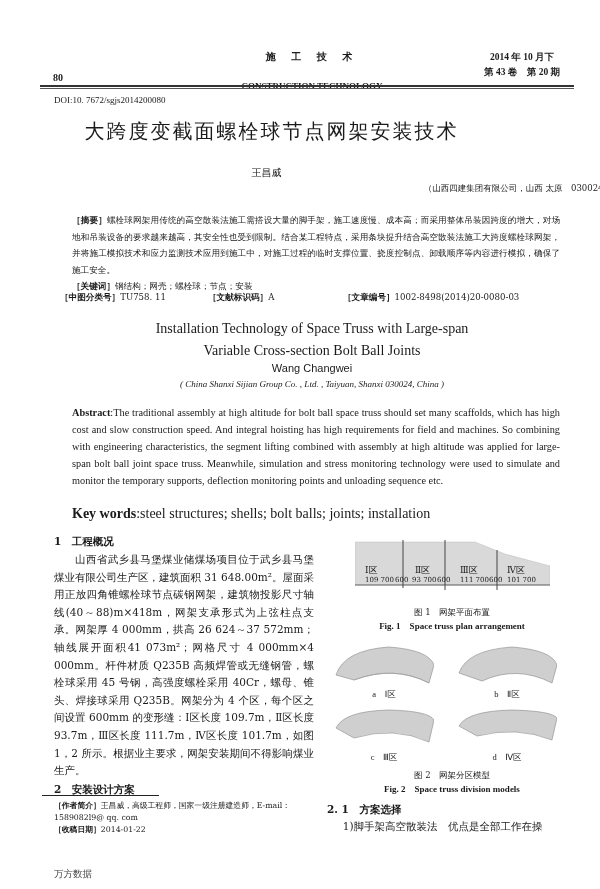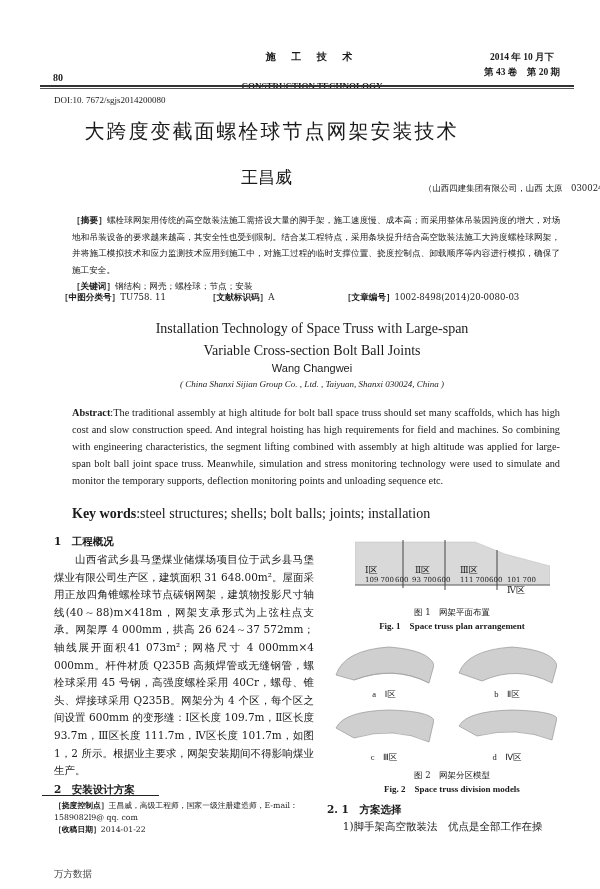--- a/index.html
+++ b/index.html
@@ -7,21 +7,21 @@
   .abs{position:absolute;padding-left:12px;}
   
   .hdr-page{left:41px;top:72px;font-size:10px;font-weight:bold;font-family:"Liberation Serif",serif;}
   .hdr-center{left:0;width:600px;top:50px;text-align:center;}
   .hdr-cn{font-size:10px;font-weight:bold;letter-spacing:6px;}
   .hdr-en{font-size:9px;font-weight:bold;font-family:"Liberation Serif",serif;margin-top:17px;}
   .hdr-right{right:40px;top:50px;text-align:center;font-size:9.5px;font-weight:bold;line-height:15px;font-family:"Liberation Serif",serif;}
   .hdr-rule{left:40px;width:522px;top:85px;height:0;border-top:2px solid #333;border-bottom:1px solid #555;padding-top:1px;}
   .doi{left:42px;top:95px;font-size:9px;font-family:"Liberation Serif",serif;}
   .title-cn{left:0;width:519px;top:118px;text-align:center;font-size:20px;letter-spacing:2px;font-family:"DejaVu Serif",serif;}
-  .author-cn{left:0;width:509px;top:166px;text-align:center;font-size:17px;}
+  .author-cn{left:0;width:509px;top:166px;text-align:center;font-size:10px;}
   .affil-cn{left:0;width:600px;top:183px;text-align:right;font-size:8.5px;}
   .abstract-cn{left:60px;width:488px;top:212px;font-size:8.6px;line-height:16.5px;text-align:justify;}
   .abstract-cn b{font-weight:bold;}
   .meta-row{left:60px;top:292px;width:500px;font-size:8.6px;}
   .meta-row span{position:absolute;top:0;white-space:nowrap;}
   .title-en{left:0;width:600px;top:318px;text-align:center;font-family:"Liberation Serif",serif;font-weight:normal;font-size:14px;line-height:22px;}
   .author-en{left:0;width:600px;top:362px;text-align:center;font-family:"Liberation Sans",sans-serif;font-size:11px;}
   .affil-en{left:0;width:600px;top:379px;text-align:center;font-family:"Liberation Serif",serif;font-style:italic;font-size:9px;}
   .abstract-en{left:60px;width:488px;top:404px;font-family:"Liberation Serif",serif;font-size:10.3px;line-height:17px;text-align:justify;}
   .kw-en{left:60px;top:506px;font-family:"Liberation Serif",serif;font-size:14px;}
@@ -89,37 +89,37 @@
 </div>
 
 <div class="abs col-left">
   <div class="sec-h" style="margin-bottom:2px;">1　工程概况</div>
   <div class="body-cn indent">山西省武乡县马堡煤业储煤场项目位于武乡县马堡煤业有限公司生产区，建筑面积 31 648.00m²。屋面采用正放四角锥螺栓球节点碳钢网架，建筑物投影尺寸轴线(40～88)m×418m，网架支承形式为上弦柱点支承。网架厚 4 000mm，拱高 26 624～37 572mm；轴线展开面积41 073m²；网格尺寸 4 000mm×4 000mm。杆件材质 Q235B 高频焊管或无缝钢管，螺栓球采用 45 号钢，高强度螺栓采用 40Cr，螺母、锥头、焊接球采用 Q235B。网架分为 4 个区，每个区之间设置 600mm 的变形缝：Ⅰ区长度 109.7m，Ⅱ区长度 93.7m，Ⅲ区长度 111.7m，Ⅳ区长度 101.7m，如图 1，2 所示。根据业主要求，网架安装期间不得影响煤业生产。</div>
   <div class="sec-h" style="margin-top:3px;">2　安装设计方案</div>
 </div>
 
 <div class="abs foot-rule"></div>
 <div class="abs foot">
-  <div><b>［挠度控制点］</b><span>王昌威，高级工程师，国家一级注册建造师，E-mail：1589082l9@ qq. com</span></div>
+  <div><b>［作者简介］</b><span>王昌威，高级工程师，国家一级注册建造师，E-mail：1589082l9@ qq. com</span></div>
   <div><b>［收稿日期］</b><span>2014-01-22</span></div>
 </div>
 <div class="abs wanfang">万方数据</div>
 
 <div class="abs fig1">
   <svg width="195" height="52" viewBox="0 0 195 52">
     <polygon points="0,2 120,2 150,14 195,26 195,45 0,45" fill="#d9d9d9" stroke="#bdbdbd" stroke-width="0.5"></polygon>
     <line x1="48" y1="0" x2="48" y2="48" stroke="#444" stroke-width="1"></line>
     <line x1="90" y1="0" x2="90" y2="50" stroke="#444" stroke-width="1"></line>
     <line x1="142" y1="10" x2="142" y2="50" stroke="#444" stroke-width="1"></line>
     <line x1="-2" y1="45" x2="195" y2="45" stroke="#444" stroke-width="0.8"></line>
   </svg>
   <div class="abs" style="left:10px;top:24px;font-size:9px;">Ⅰ区</div>
   <div class="abs" style="left:60px;top:24px;font-size:9px;">Ⅱ区</div>
   <div class="abs" style="left:105px;top:24px;font-size:9px;">Ⅲ区</div>
-  <div class="abs" style="left:152px;top:24px;font-size:9px;margin-top:20px;">Ⅳ区</div>
+  <div class="abs" style="left:152px;top:24px;font-size:9px;">Ⅳ区</div>
   <div class="abs" style="left:10px;top:36px;font-size:7px;">109 700</div>
   <div class="abs" style="left:40px;top:36px;font-size:7px;">600</div>
   <div class="abs" style="left:57px;top:36px;font-size:7px;">93 700</div>
   <div class="abs" style="left:82px;top:36px;font-size:7px;">600</div>
   <div class="abs" style="left:105px;top:36px;font-size:7px;">111 700</div>
   <div class="abs" style="left:134px;top:36px;font-size:7px;">600</div>
   <div class="abs" style="left:152px;top:36px;font-size:7px;">101 700</div>
 </div>
 <div class="abs fig1-cap-cn">图 1　网架平面布置</div>
 <div class="abs fig1-cap-en">Fig. 1　Space truss plan arrangement</div>

